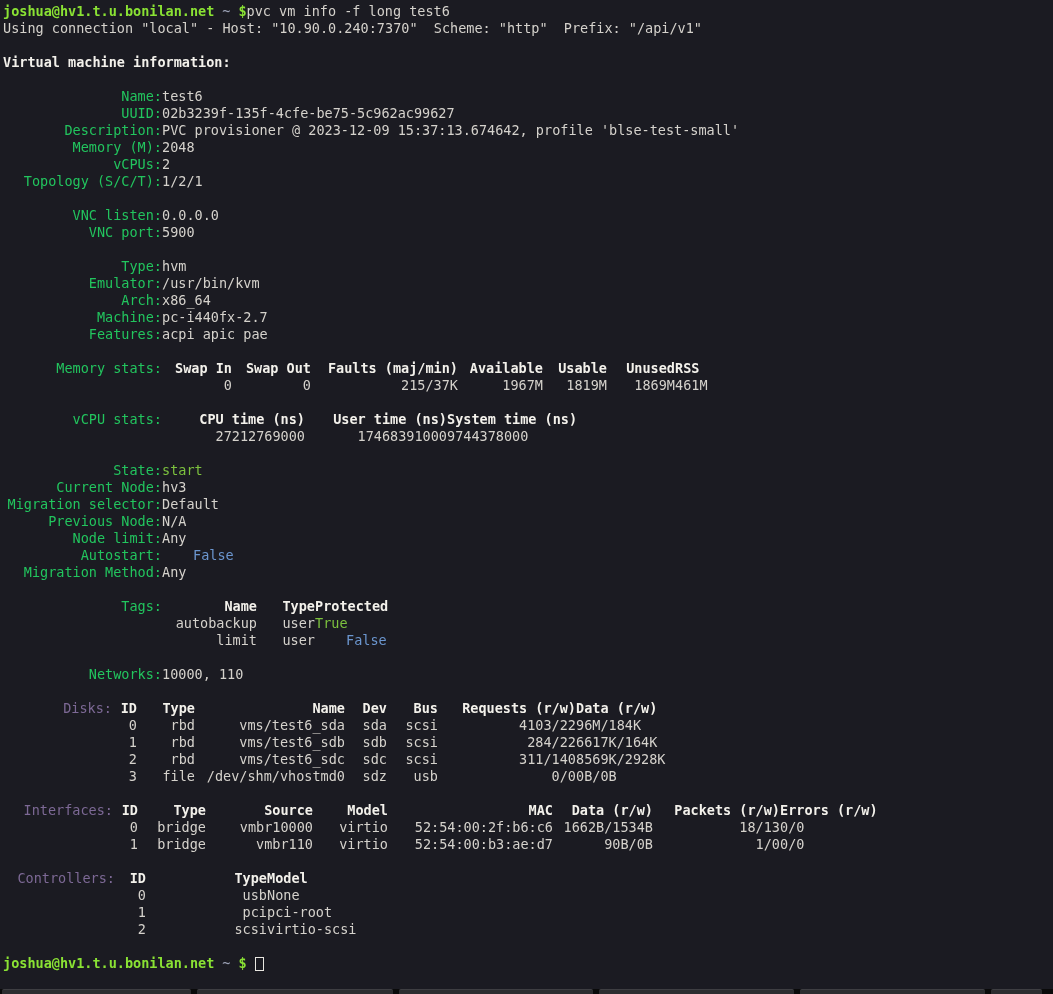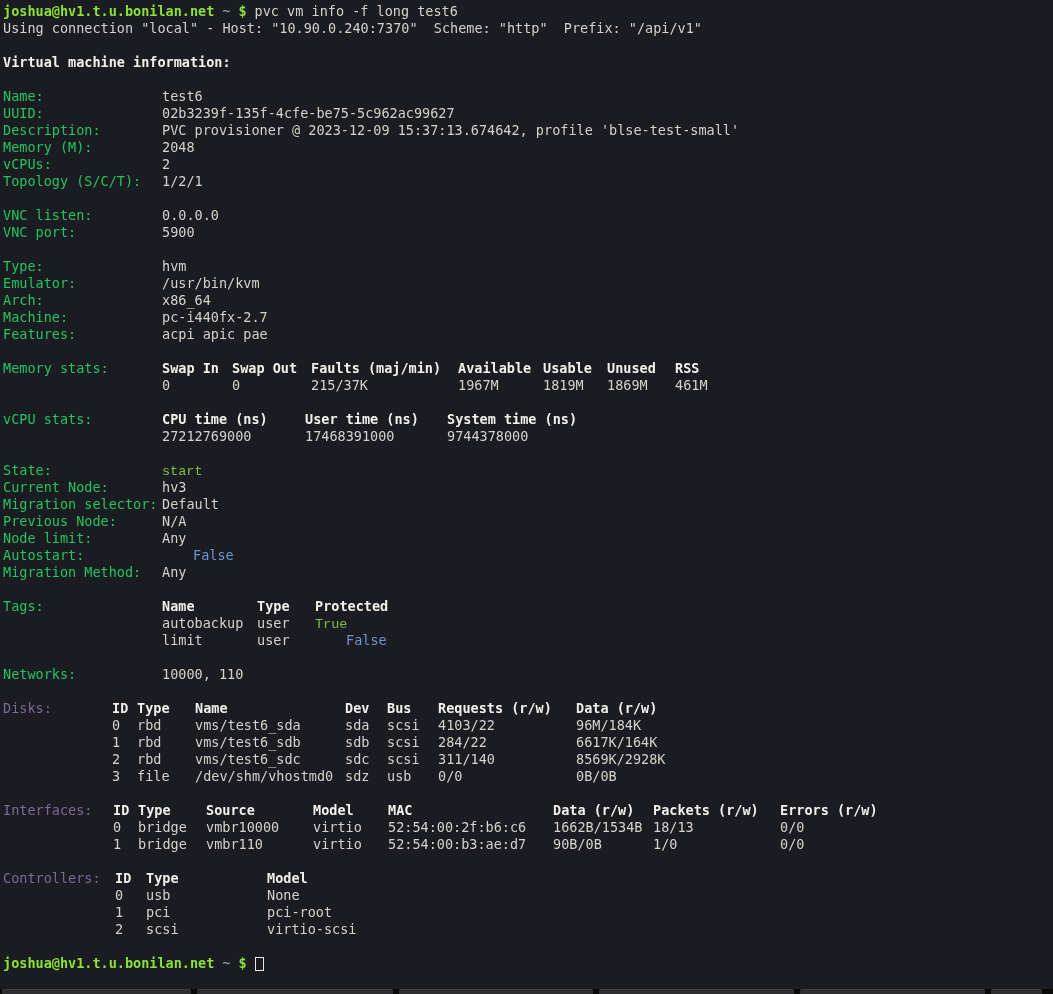--- a/index.html
+++ b/index.html
@@ -5,29 +5,29 @@
   html,body{margin:0;padding:0;}
   body{
     width:1053px;height:994px;
     background:#1b1b22;
     overflow:hidden;position:relative;
     font-family:"DejaVu Sans Mono","Liberation Mono",monospace;
     font-size:13.5px;line-height:17px;
     color:#d5d2cc;
   }
   .screen{position:absolute;top:0;left:0;right:0;bottom:5px;padding:3px 0 0 3px;}
-  .line{height:17px;display:flex;align-items:baseline;}
+  .line{height:17px;display:flex;align-items:baseline;text-align:right;}
   .line>span{flex:0 0 auto;white-space:pre;display:inline-block;}
   .lbl{width:159px;color:#22c55e;}
   .b{font-weight:bold;color:#f3f1eb;}
   .host{color:#8ae234;font-weight:bold;}
   .tilde{color:#9aa0b4;margin-left:8px;}
   .dollar{color:#8ae234;font-weight:bold;margin-left:8px;}
-  .cmd{margin-left:8px;color:#d5d2cc;}
-  .green{color:#7cc13e;font-family:Liberation Mono, monospace;}
+  .cmd{color:#d5d2cc;}
+  .green{color:#7cc13e;}
   .blue{color:#6b96cf;margin-left:31px;}
   
   .mem .c1{width:70px}.mem .c2{width:79px}.mem .c3{width:147px}.mem .c4{width:85px}.mem .c5{width:64px}.mem .c6{width:68px}
   
   .vcpu .c1{width:143px}.vcpu .c2{width:142px}
   
   .tags .c1{width:95px}.tags .c2{width:58px}
   
   .ind-d{width:109px;color:#7d6996;}
   .disks .c1{width:25px}.disks .c2{width:58px}.disks .c3{width:150px}.disks .c4{width:42px}.disks .c5{width:51px}.disks .c6{width:138px}

